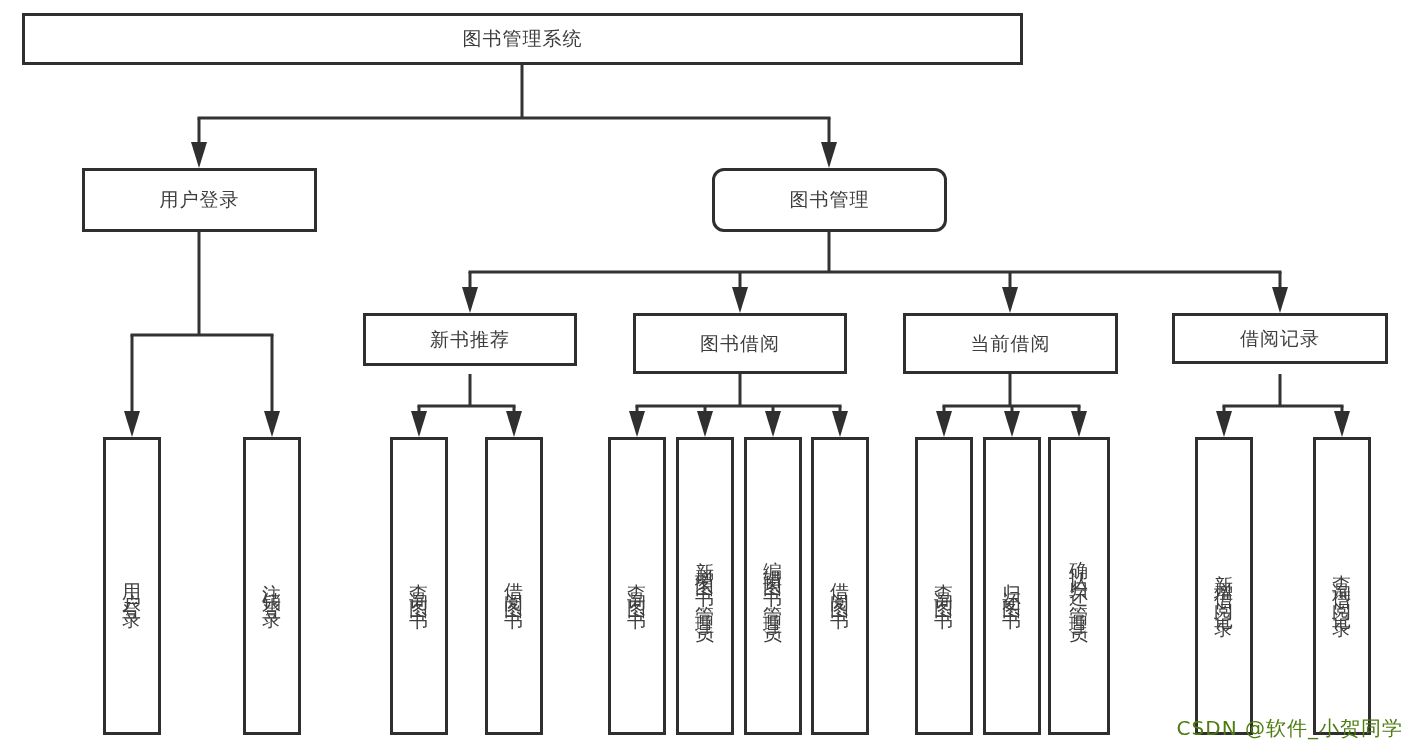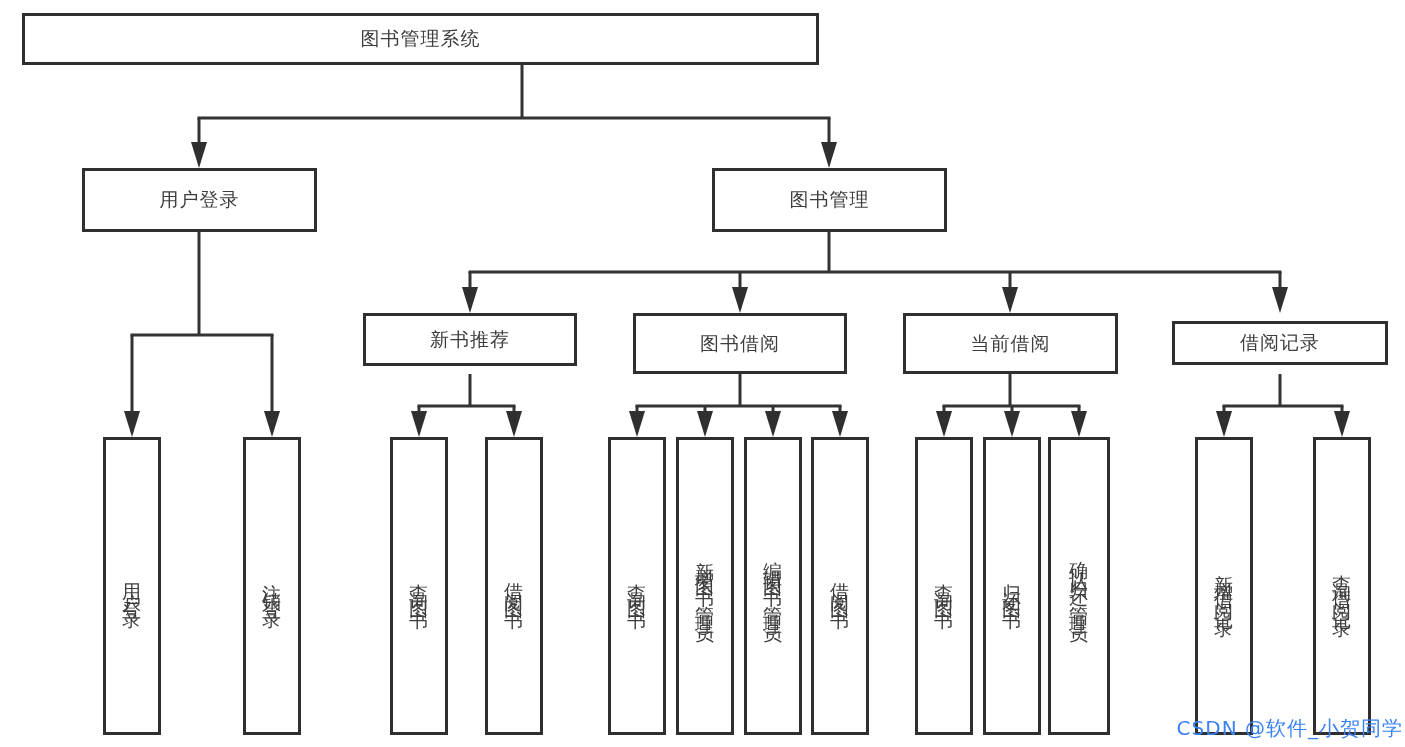--- a/index.html
+++ b/index.html
@@ -26,21 +26,21 @@
     writing-mode:vertical-rl;
     text-orientation:mixed;
     letter-spacing:9px;
     line-height:1;
     white-space:nowrap;
   }
   .watermark{
     position:absolute;
     right:2px;bottom:5px;
     font-size:20px;
-    color:#3b82f6;
+    color:#4d7c0f;
     letter-spacing:1px;
     z-index:5;
     white-space:nowrap;
   }
 </style>
 </head>
 <body>
 
 <div id="canvas">
 
@@ -115,41 +115,41 @@
         <line x1="1280" y1="374" x2="1280" y2="406"></line>
         <line x1="1222.5" y1="406" x2="1343.5" y2="406"></line>
         <line x1="1224" y1="406" x2="1224" y2="428"></line>
         <polygon points="1216,411 1232,411 1224,437" stroke="none"></polygon>
         <line x1="1342" y1="406" x2="1342" y2="428"></line>
         <polygon points="1334,411 1350,411 1342,437" stroke="none"></polygon>
       </g>
     </g>
   </svg>
 
-  <div class="node hbox" style="left:22px;top:13px;width:797px;height:52px;">
+  <div class="node hbox" style="left:22px;top:13px;width:1001px;height:52px;">
     <span>图书管理系统</span>
   </div>
 
   <div class="node hbox" style="left:82px;top:168px;width:235px;height:64px;">
     <span>用户登录</span>
   </div>
-  <div class="node hbox" style="left:712px;top:168px;width:235px;height:64px;">
+  <div class="node hbox" style="left:712px;top:168px;width:235px;height:64px;border-radius:12px;">
     <span>图书管理</span>
   </div>
 
   <div class="node hbox" style="left:363px;top:313px;width:214px;height:53px;">
     <span>新书推荐</span>
   </div>
   <div class="node hbox" style="left:903px;top:313px;width:215px;height:61px;">
     <span>当前借阅</span>
   </div>
   <div class="node hbox" style="left:633px;top:313px;width:214px;height:61px;">
     <span>图书借阅</span>
   </div>
-  <div class="node hbox" style="left:1172px;top:313px;width:216px;height:44px;margin-top:8px;">
+  <div class="node hbox" style="left:1172px;top:313px;width:216px;height:51px;">
     <span>借阅记录</span>
   </div>
 
   <div class="node vbox" style="left:103px;top:437px;width:58px;height:298px;">
     <span class="vtext">用户登录</span>
   </div>
   <div class="node vbox" style="left:243px;top:437px;width:58px;height:298px;">
     <span class="vtext">注销登录</span>
   </div>
 

